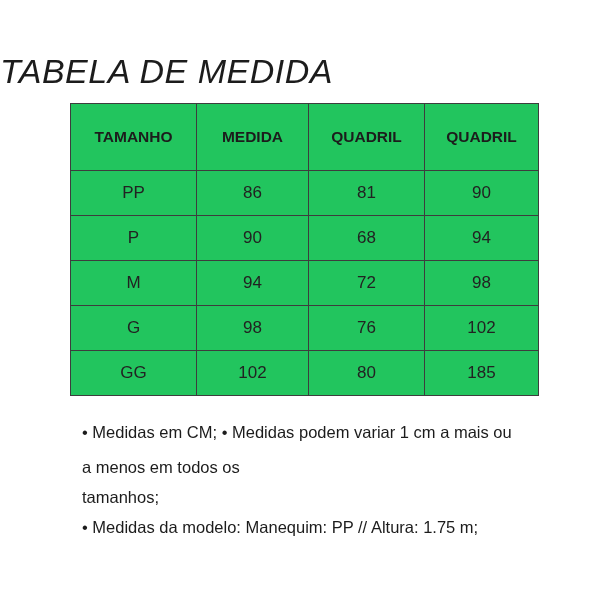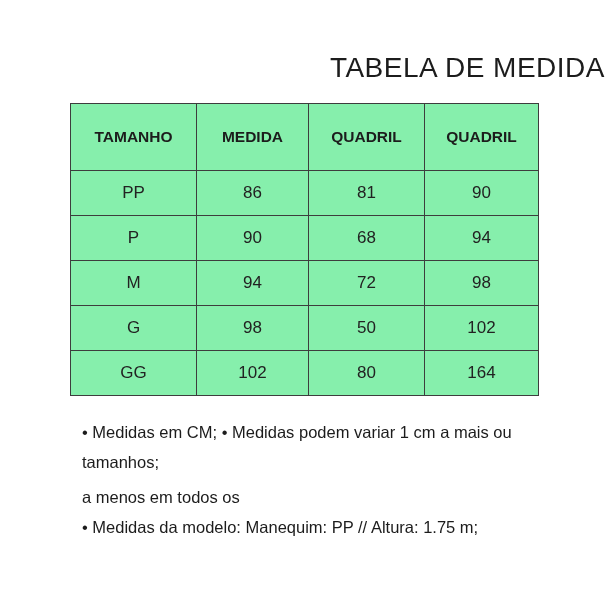--- a/index.html
+++ b/index.html
@@ -14,40 +14,41 @@
     font-family: "Liberation Sans", sans-serif;
     color: #222222;
     overflow: hidden;
   }
   .page-title {
     margin: 0;
     position: absolute;
     top: 52px;
     left: 0;
     width: 605px;
-    text-align: right;
-    font-size: 28px;
+    text-align: left;
+    font-size: 34px;
     font-weight: 400;
     letter-spacing: 0.5px;
     color: #1c1c1c;
+    font-style: italic;
   }
   table.size-table {
     position: absolute;
     top: 103px;
     left: 70px;
     border-collapse: collapse;
     table-layout: fixed;
     width: 464px;
   }
   table.size-table th,
   table.size-table td {
     border: 1.5px solid #3d3d3d;
     text-align: center;
     vertical-align: middle;
-    background: #86efac;
+    background: #22c55e;
     padding: 0;
   }
   table.size-table th {
     height: 66px;
     font-size: 15.5px;
     font-weight: 700;
     color: #1c1c1c;
   }
   table.size-table td {
     height: 44px;
@@ -102,30 +103,30 @@
     </tr>
     <tr>
       <td>M</td>
       <td>94</td>
       <td>72</td>
       <td>98</td>
     </tr>
     <tr>
       <td>G</td>
       <td>98</td>
-      <td>50</td>
+      <td>76</td>
       <td>102</td>
     </tr>
     <tr>
       <td>GG</td>
       <td>102</td>
       <td>80</td>
-      <td>164</td>
+      <td>185</td>
     </tr>
   </tbody>
 </table>
 
 <div class="notes">
   <p class="note-line">• Medidas em CM; • Medidas podem variar 1 cm a mais ou</p>
+  <p class="note-line gap-lg">a menos em todos os</p>
   <p class="note-line gap-sm">tamanhos;</p>
-  <p class="note-line gap-lg">a menos em todos os</p>
   <p class="note-line gap-sm">• Medidas da modelo: Manequim: PP // Altura: 1.75 m;</p>
 </div>
 
 </body></html>

